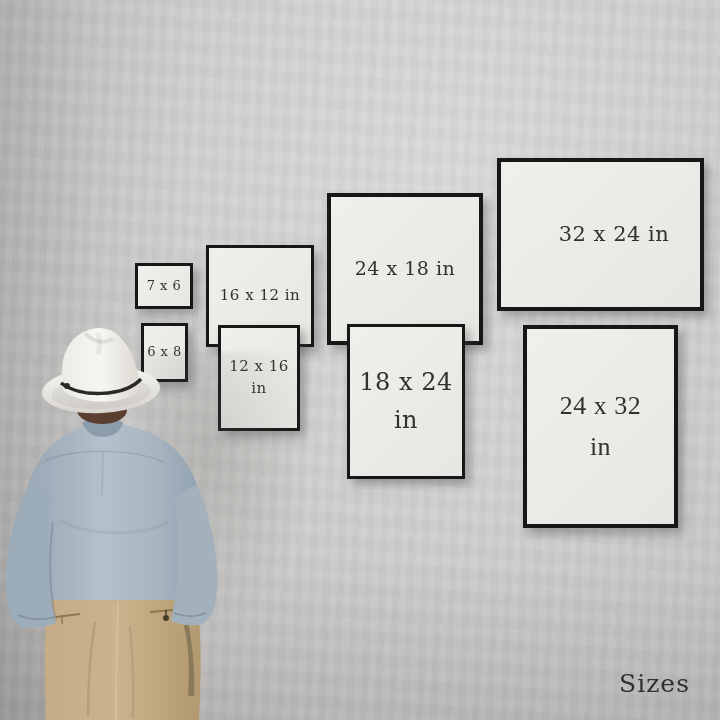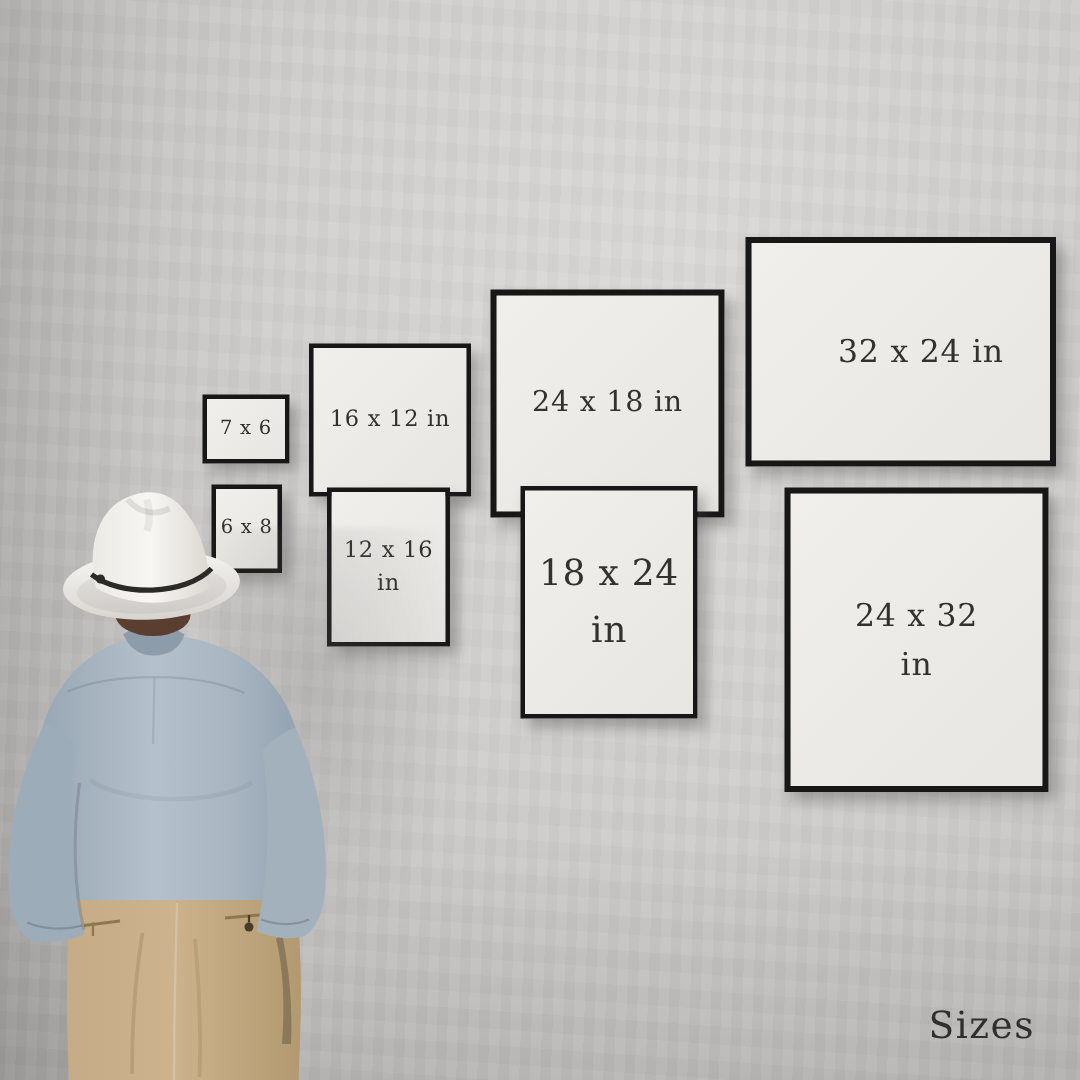--- a/index.html
+++ b/index.html
@@ -25,27 +25,27 @@
     position:absolute; z-index:2;
     background:linear-gradient(135deg, #f0efec, #e7e6e2);
     border:3px solid #171717;
     box-shadow:5px 6px 9px rgba(70,70,70,0.38);
     display:flex; flex-direction:column; align-items:center; justify-content:center;
     color:#32312d; letter-spacing:0.5px; line-height:1.45; text-align:center;
   }
   .frame-line2:empty { display:none; }
 
   .f-8x6   { left:135px; top:263px; width:58px;  height:46px;  font-size:13px; }
-  .f-16x12 { left:206px; top:229px; width:108px; height:102px;  font-size:15px; }
+  .f-16x12 { left:206px; top:245px; width:108px; height:102px;  font-size:15px; }
   .f-24x18 { left:327px; top:193px; width:156px; height:152px; font-size:19px; border-width:4px; }
   .f-32x24 { left:497px; top:158px; width:207px; height:153px; font-size:21px; border-width:4px;padding-left:27px; }
   .f-6x8   { left:141px; top:323px; width:47px;  height:59px;  font-size:13px; }
   .f-12x16 { left:218px; top:325px; width:82px;  height:106px; font-size:15px; }
   .f-18x24 { left:347px; top:324px; width:118px; height:155px; font-size:24px; line-height:1.55; }
-  .f-24x32 { left:523px; top:325px; width:176px; height:203px; font-size:21px; border-width:4px; line-height:1.55; }
+  .f-24x32 { left:523px; top:325px; width:155px; height:203px; font-size:26px; border-width:4px; line-height:1.55;font-family:Liberation Serif, serif; }
 
   .man-shadow {
     position:absolute; z-index:3; left:140px; top:352px; width:180px; height:300px;
     background:radial-gradient(ellipse at 38% 32%, rgba(105,105,103,0.22), rgba(105,105,103,0) 64%);
     filter:blur(2px); pointer-events:none;
   }
   .man { position:absolute; z-index:4; left:0; top:320px; width:232px; height:400px; }
 
   .caption {
     position:absolute; z-index:5; right:30px; bottom:22px;

